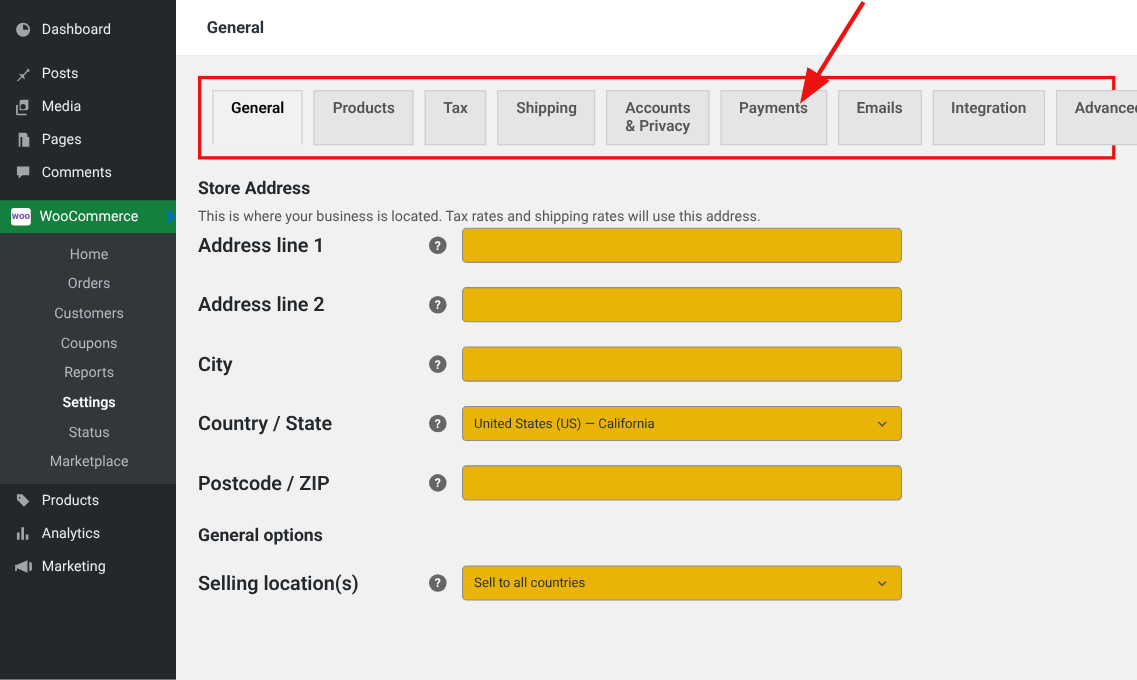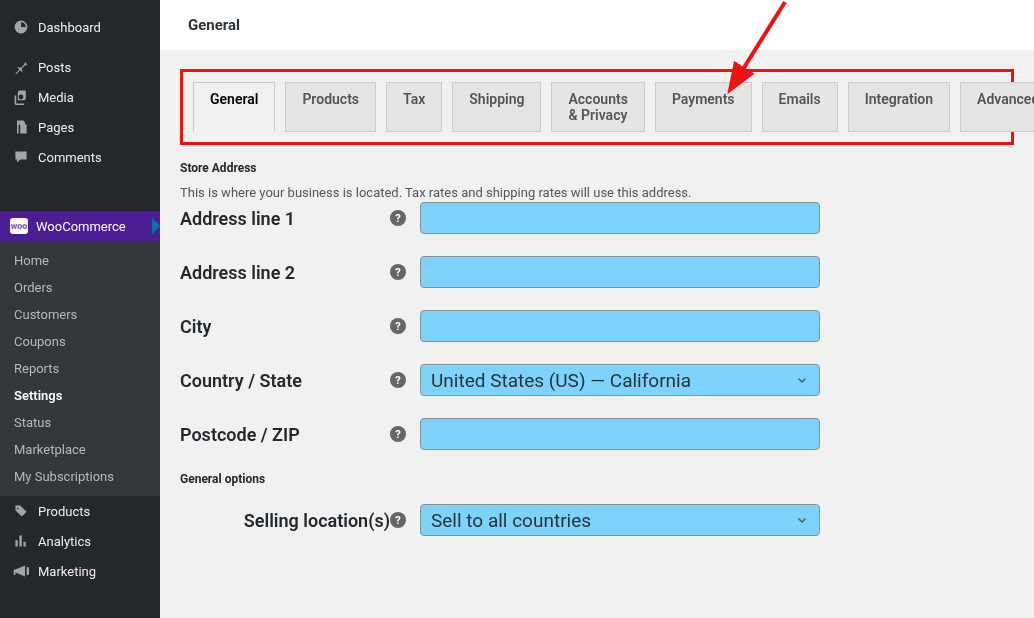--- a/index.html
+++ b/index.html
@@ -30,33 +30,34 @@
   }
   .sidebar-item.top { color: #eee; }
   .sidebar-item .icon {
     width: 22px;
     display: inline-flex;
     align-items: center;
     justify-content: center;
     margin-right: 6px;
     color: #a0a5aa;
   }
-  .sidebar-item.woo { background: #4c1d95; color: #fff; position: relative; margin-top: 29px; }
+  .sidebar-item.woo { background: #15803d; color: #fff; position: relative; }
   .sidebar-item.woo .icon-badge {
     width: 18px; height: 16px; background: #fff; border-radius: 3px;
     display: inline-flex; align-items: center; justify-content: center;
     color: #7f54b3; font-size: 9px; font-weight: 800; margin-right: 8px;
   }
   .sidebar-item.woo::after {
     content: ""; position: absolute; right: -8px; top: 50%; transform: translateY(-50%);
     border: 8px solid transparent; border-left-color: #0073aa;
   }
   .sidebar-sub {
     background: #32373c;
     padding: 6px 0;
+    text-align: center;
   }
   .sidebar-sub .sub-item {
     padding: 6px 12px 6px 14px;
     color: #b4b9be;
     font-size: 13px;
     cursor: pointer;
   }
   .sidebar-sub .sub-item.current { color: #fff; font-weight: 600; }
   .sidebar-bottom .sidebar-item { color: #eee; }
   svg { display: block; }
@@ -93,21 +94,21 @@
     font-weight: 600;
     color: #555;
     cursor: pointer;
   }
   .tab.active {
     background: #f1f1f1;
     border-bottom-color: #f1f1f1;
     color: #000;
   }
   h2.section-title {
-    font-size: 12px;
+    font-size: 16px;
     font-weight: 700;
     color: #23282d;
     margin: 16px 0 10px 0;
   }
   p.section-desc {
     font-size: 13px;
     color: #555;
     margin-bottom: 2px;
   }
   .form-row {
@@ -126,23 +127,23 @@
     background: #666; color: #fff; font-size: 11px; font-weight: 700;
     display: inline-flex; align-items: center; justify-content: center;
     margin-right: 14px;
     flex-shrink: 0;
   }
   .text-input, .select-box {
     width: 400px;
     height: 32px;
     border: 1px solid #8c8f94;
     border-radius: 4px;
-    background: #7dd3fc;
+    background: #eab308;
     padding: 0 10px;
-    font-size: 19px;
+    font-size: 12px;
     color: #2c3338;
   }
   .select-box {
     display: flex;
     align-items: center;
     justify-content: space-between;
     cursor: pointer;
   }
   .select-box .chev { color: #555; }
   .arrow-annotation {
@@ -213,21 +214,20 @@
 
   <div class="sidebar-sub">
     <div class="sub-item">Home</div>
     <div class="sub-item">Orders</div>
     <div class="sub-item">Customers</div>
     <div class="sub-item">Coupons</div>
     <div class="sub-item">Reports</div>
     <div class="sub-item current">Settings</div>
     <div class="sub-item">Status</div>
     <div class="sub-item">Marketplace</div>
-    <div class="sub-item">My Subscriptions</div>
   </div>
 
   <div class="sidebar-bottom">
     <div class="sidebar-item">
       <span class="icon">
         <svg width="16" height="16" viewBox="0 0 20 20" fill="currentColor">
             <path d="M3 3h6l8 8-6 6-8-8V3zm3 3a1 1 0 100 2 1 1 0 000-2z"></path>
           </svg>
       </span>
       <span>Products</span>
@@ -313,21 +313,21 @@
     </div>
 
     <div class="form-row">
       <div class="label">Postcode / ZIP</div>
       <span class="help-icon">?</span>
       <input class="text-input" type="text" value="" style="">
     </div>
 
     <h2 class="section-title">General options</h2>
 
-    <div class="form-row" style="margin-top:18px;text-align:right;">
+    <div class="form-row" style="margin-top:18px;">
       <div class="label">Selling location(s)</div>
       <span class="help-icon">?</span>
       <div class="select-box">
         <span>Sell to all countries</span>
         <span class="chev">
           <svg width="14" height="14" viewBox="0 0 20 20" fill="none" stroke="currentColor" stroke-width="2">
               <path d="M5 8l5 5 5-5"></path>
             </svg>
         </span>
       </div>

